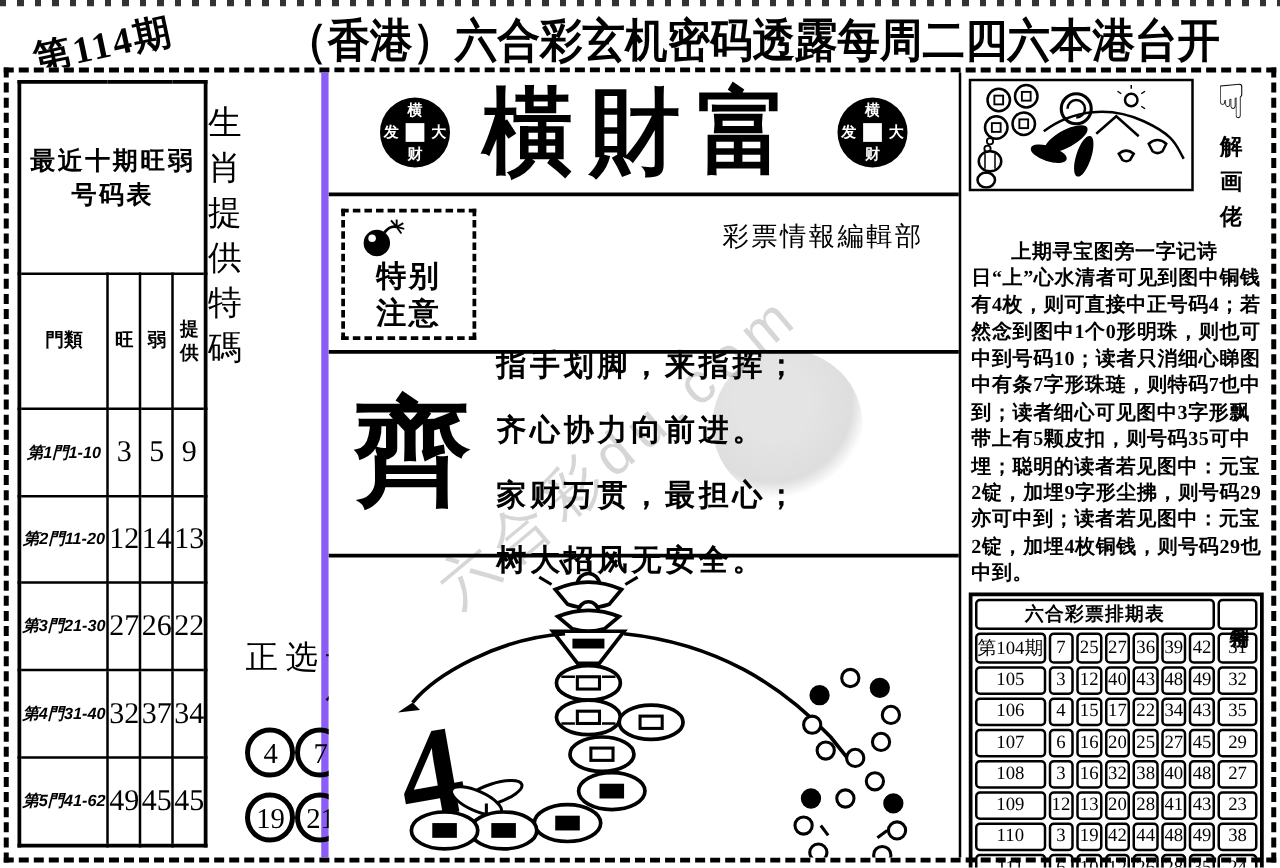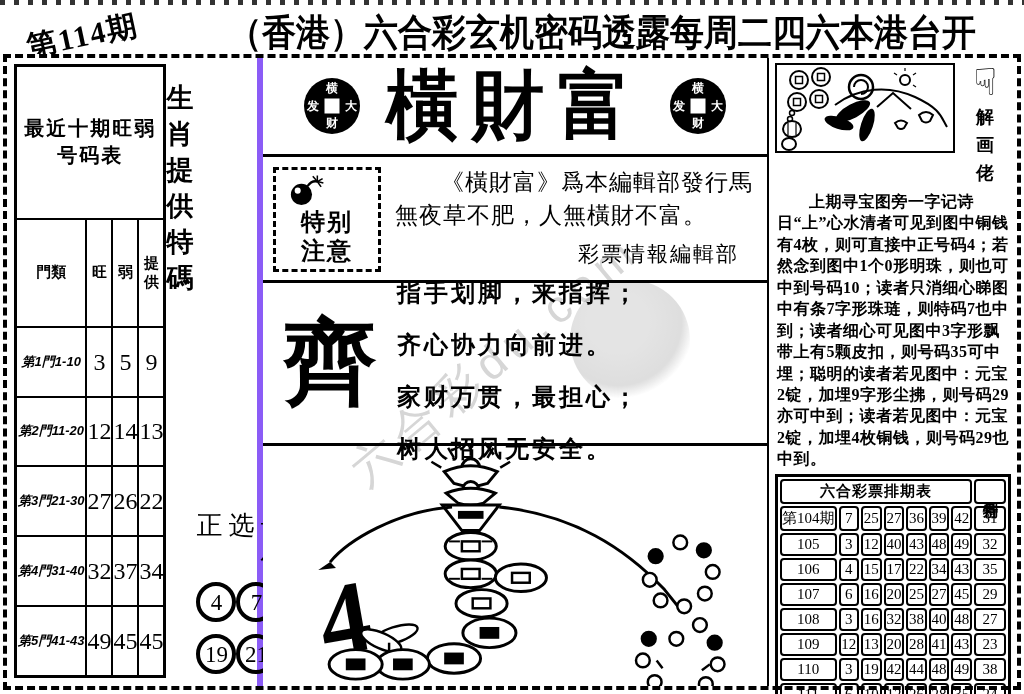--- a/index.html
+++ b/index.html
@@ -24,21 +24,21 @@
 
   
   .col-left { width:256px; border-right:6px solid #8b5cf6; display:flex; flex-direction:row; padding:6px 7px 8px 7px; }
   table.hot { border-collapse:collapse; width:100%; border:3px solid #000; }
   table.hot th, table.hot td { border:2px solid #000; text-align:center; }
   .hot-title { font-size:20px; font-weight:bold; letter-spacing:2px; padding:3px 0; }
   .hot-colhead { font-size:15px; font-weight:bold; padding:2px 0; }
   .hot-gate { font-size:13px; font-weight:bold; white-space:nowrap; padding:0 1px; text-align:left;font-style:italic; }
   .hot-num { font-family:"Liberation Serif","DejaVu Serif",serif; font-size:24px; padding:0; line-height:1.1; }
 
-  .zodiac-title { font-size:27px; font-weight:700; text-align:left; letter-spacing:3px; margin:16px 0 8px 0; }
+  .zodiac-title { font-size:27px; font-weight:400; text-align:left; letter-spacing:3px; margin:16px 0 8px 0; }
   .zodiac-body { font-size:21px; line-height:1.72; text-indent:2em; letter-spacing:2px;
     font-family:"Liberation Serif","DejaVu Serif",serif; }
 
   .picks { margin-top:auto; text-align:center; padding-bottom:4px; }
   .picks-title { font-size:26px; font-weight:normal; letter-spacing:6px; margin-bottom:4px; }
   .balls { display:grid; grid-template-columns:repeat(4,1fr); row-gap:12px; justify-items:center; }
   .ball { width:40px; height:40px; border:4px solid #000; border-radius:50%;
     font-family:"Liberation Serif","DejaVu Serif",serif; font-size:23px; line-height:33px; text-align:center; }
 
   
@@ -142,21 +142,21 @@
           <td class="hot-num">26</td>
           <td class="hot-num">22</td>
         </tr>
         <tr>
           <td class="hot-gate">第4門31-40</td>
           <td class="hot-num">32</td>
           <td class="hot-num">37</td>
           <td class="hot-num">34</td>
         </tr>
         <tr>
-          <td class="hot-gate">第5門41-43</td>
+          <td class="hot-gate">第5門41-62</td>
           <td class="hot-num">49</td>
           <td class="hot-num">45</td>
           <td class="hot-num">45</td>
         </tr>
       </tbody>
         </table>
 
       <h2 class="zodiac-title">生肖提供特碼</h2>
 
       <div class="picks">
@@ -204,21 +204,20 @@
                 <line x1="41" y1="10" x2="48" y2="6"></line>
               <line x1="41" y1="10" x2="49" y2="12"></line>
                 <line x1="41" y1="10" x2="46" y2="17"></line>
               <line x1="41" y1="10" x2="35" y2="3"></line>
             </g>
           </svg>
           <div class="nlabel">特别</div>
           <div class="nlabel">注意</div>
         </div>
         <div class="nright">
-          <p class="nbody">《橫財富》爲本編輯部發行馬無夜草不肥，人無橫財不富。</p>
           <div class="nsig">彩票情報編輯部</div>
         </div>
       </div>
 
       <div class="verse">
         <div class="bigchar">齊</div>
         <div class="vlines">
           <div>指手划脚，来指挥；</div>
           <div>齐心协力向前进。</div>
           <div>家财万贯，最担心；</div>

